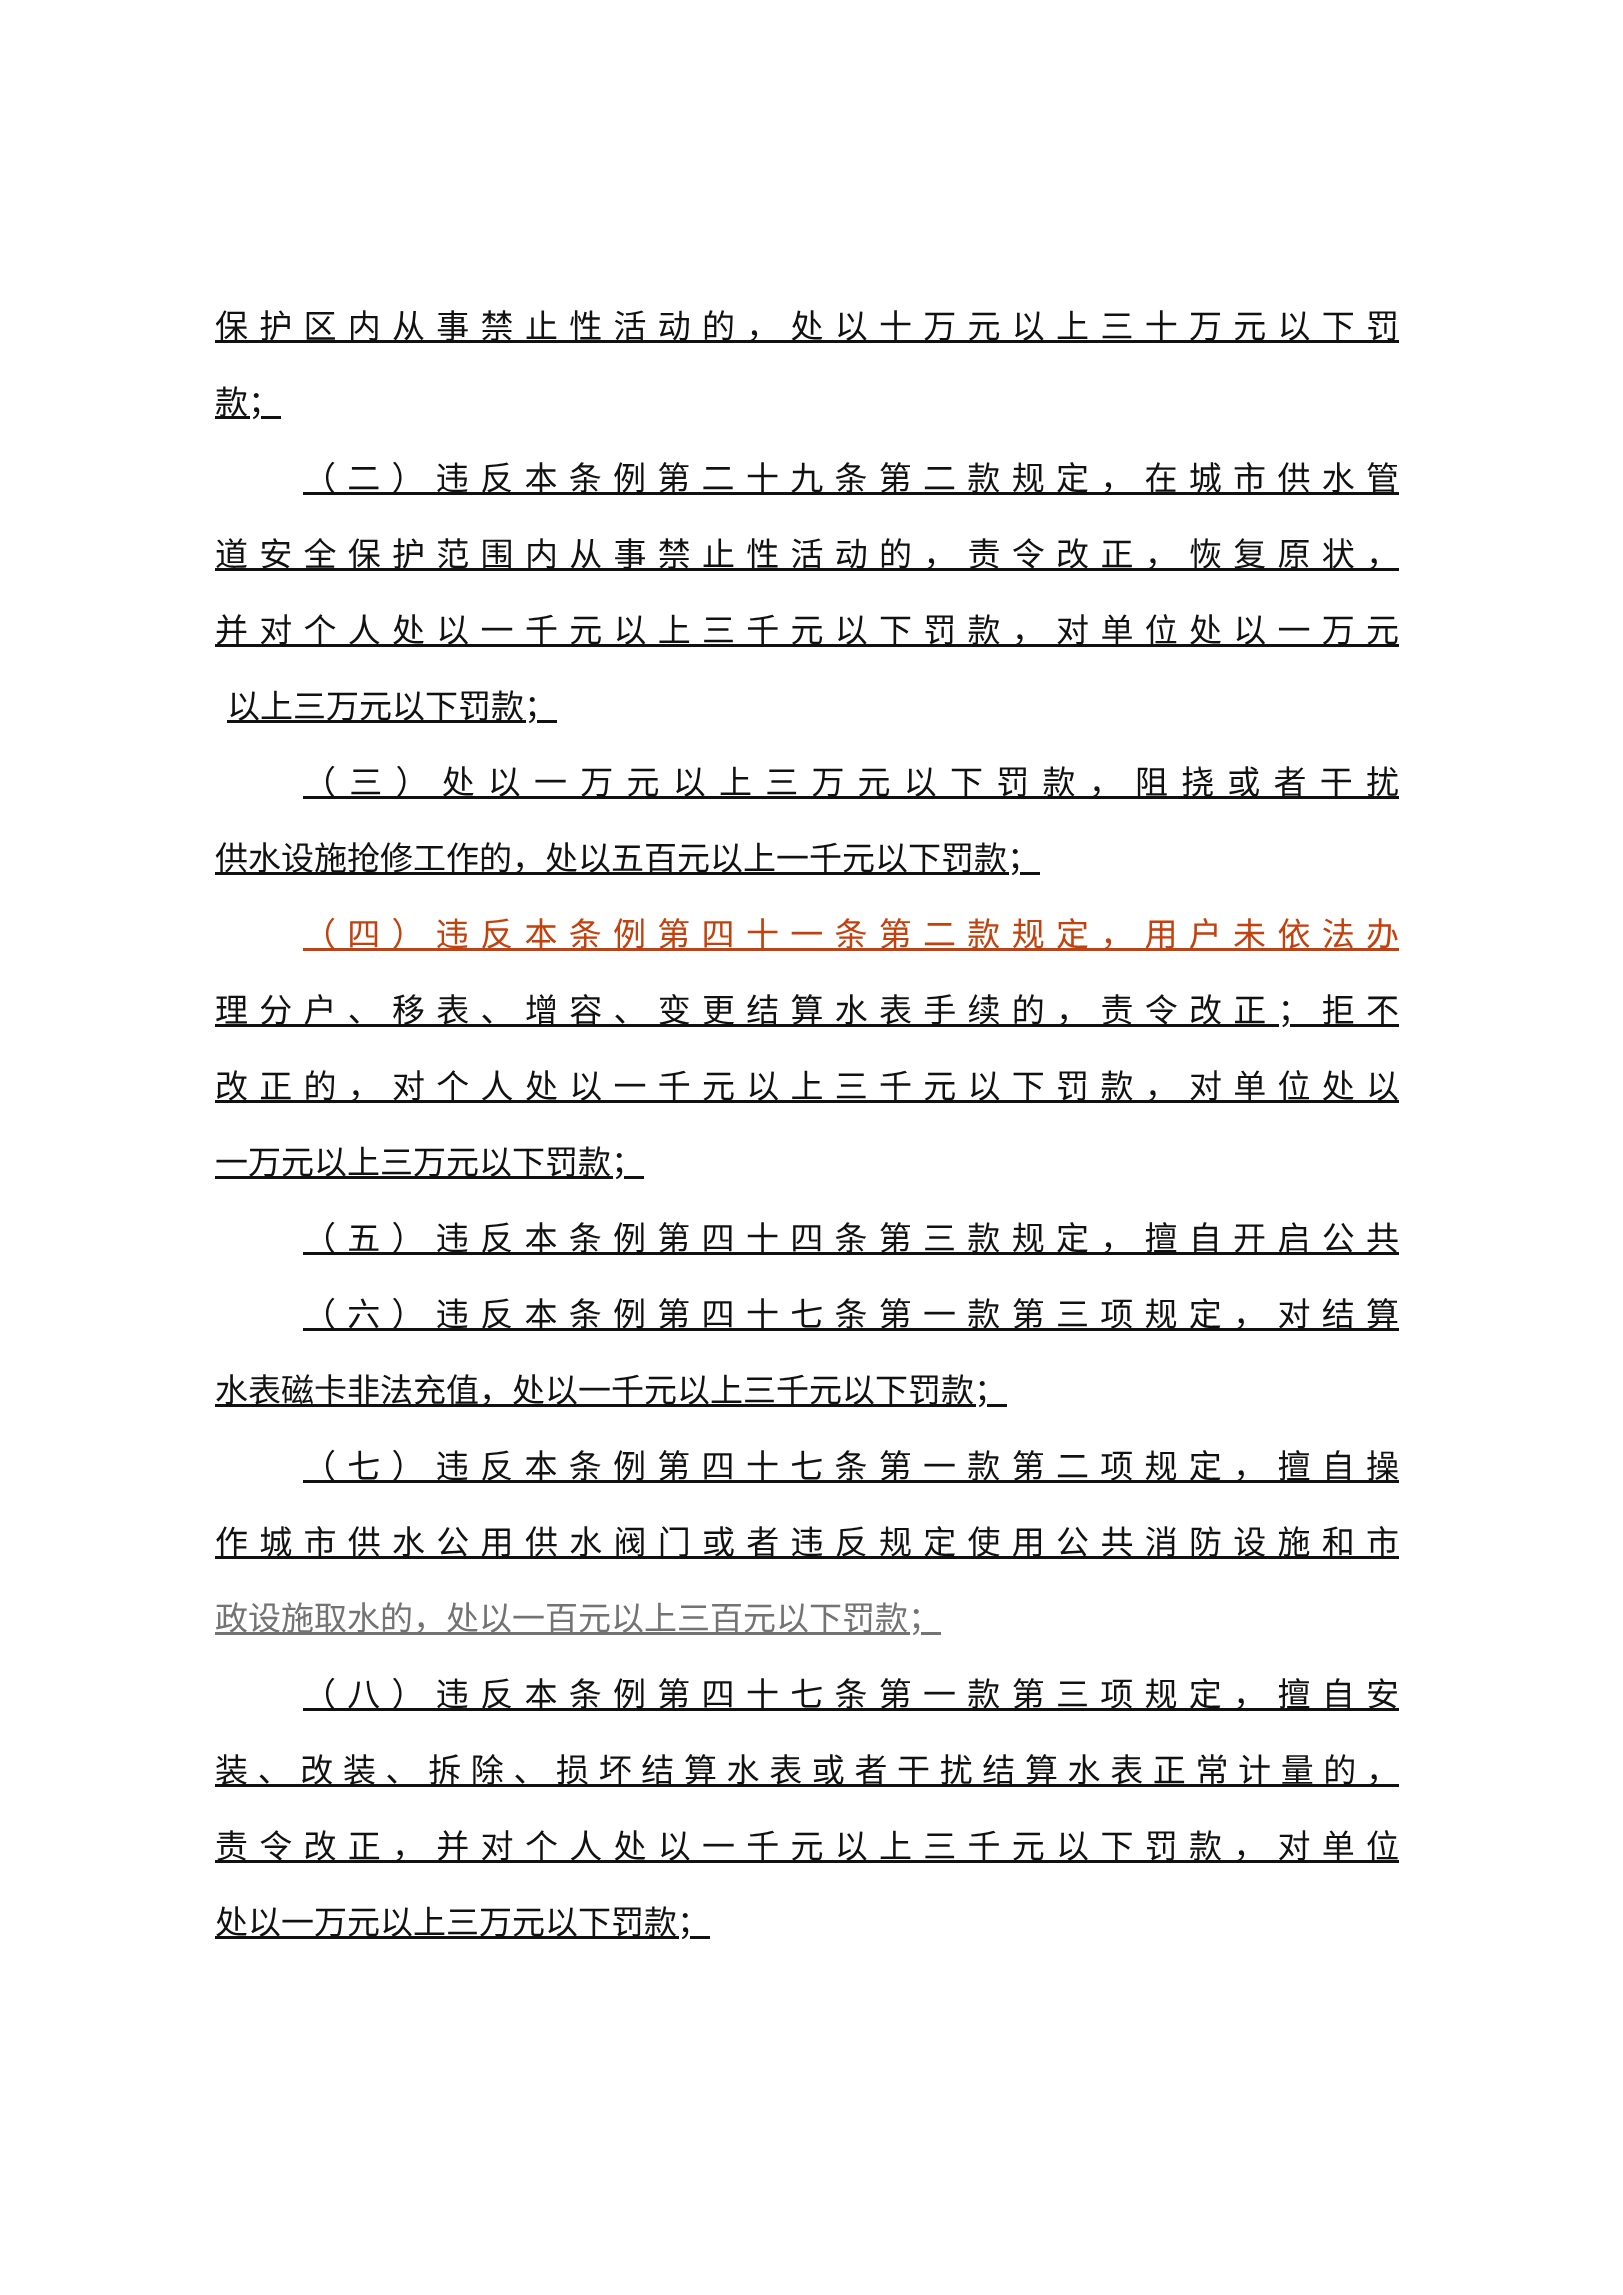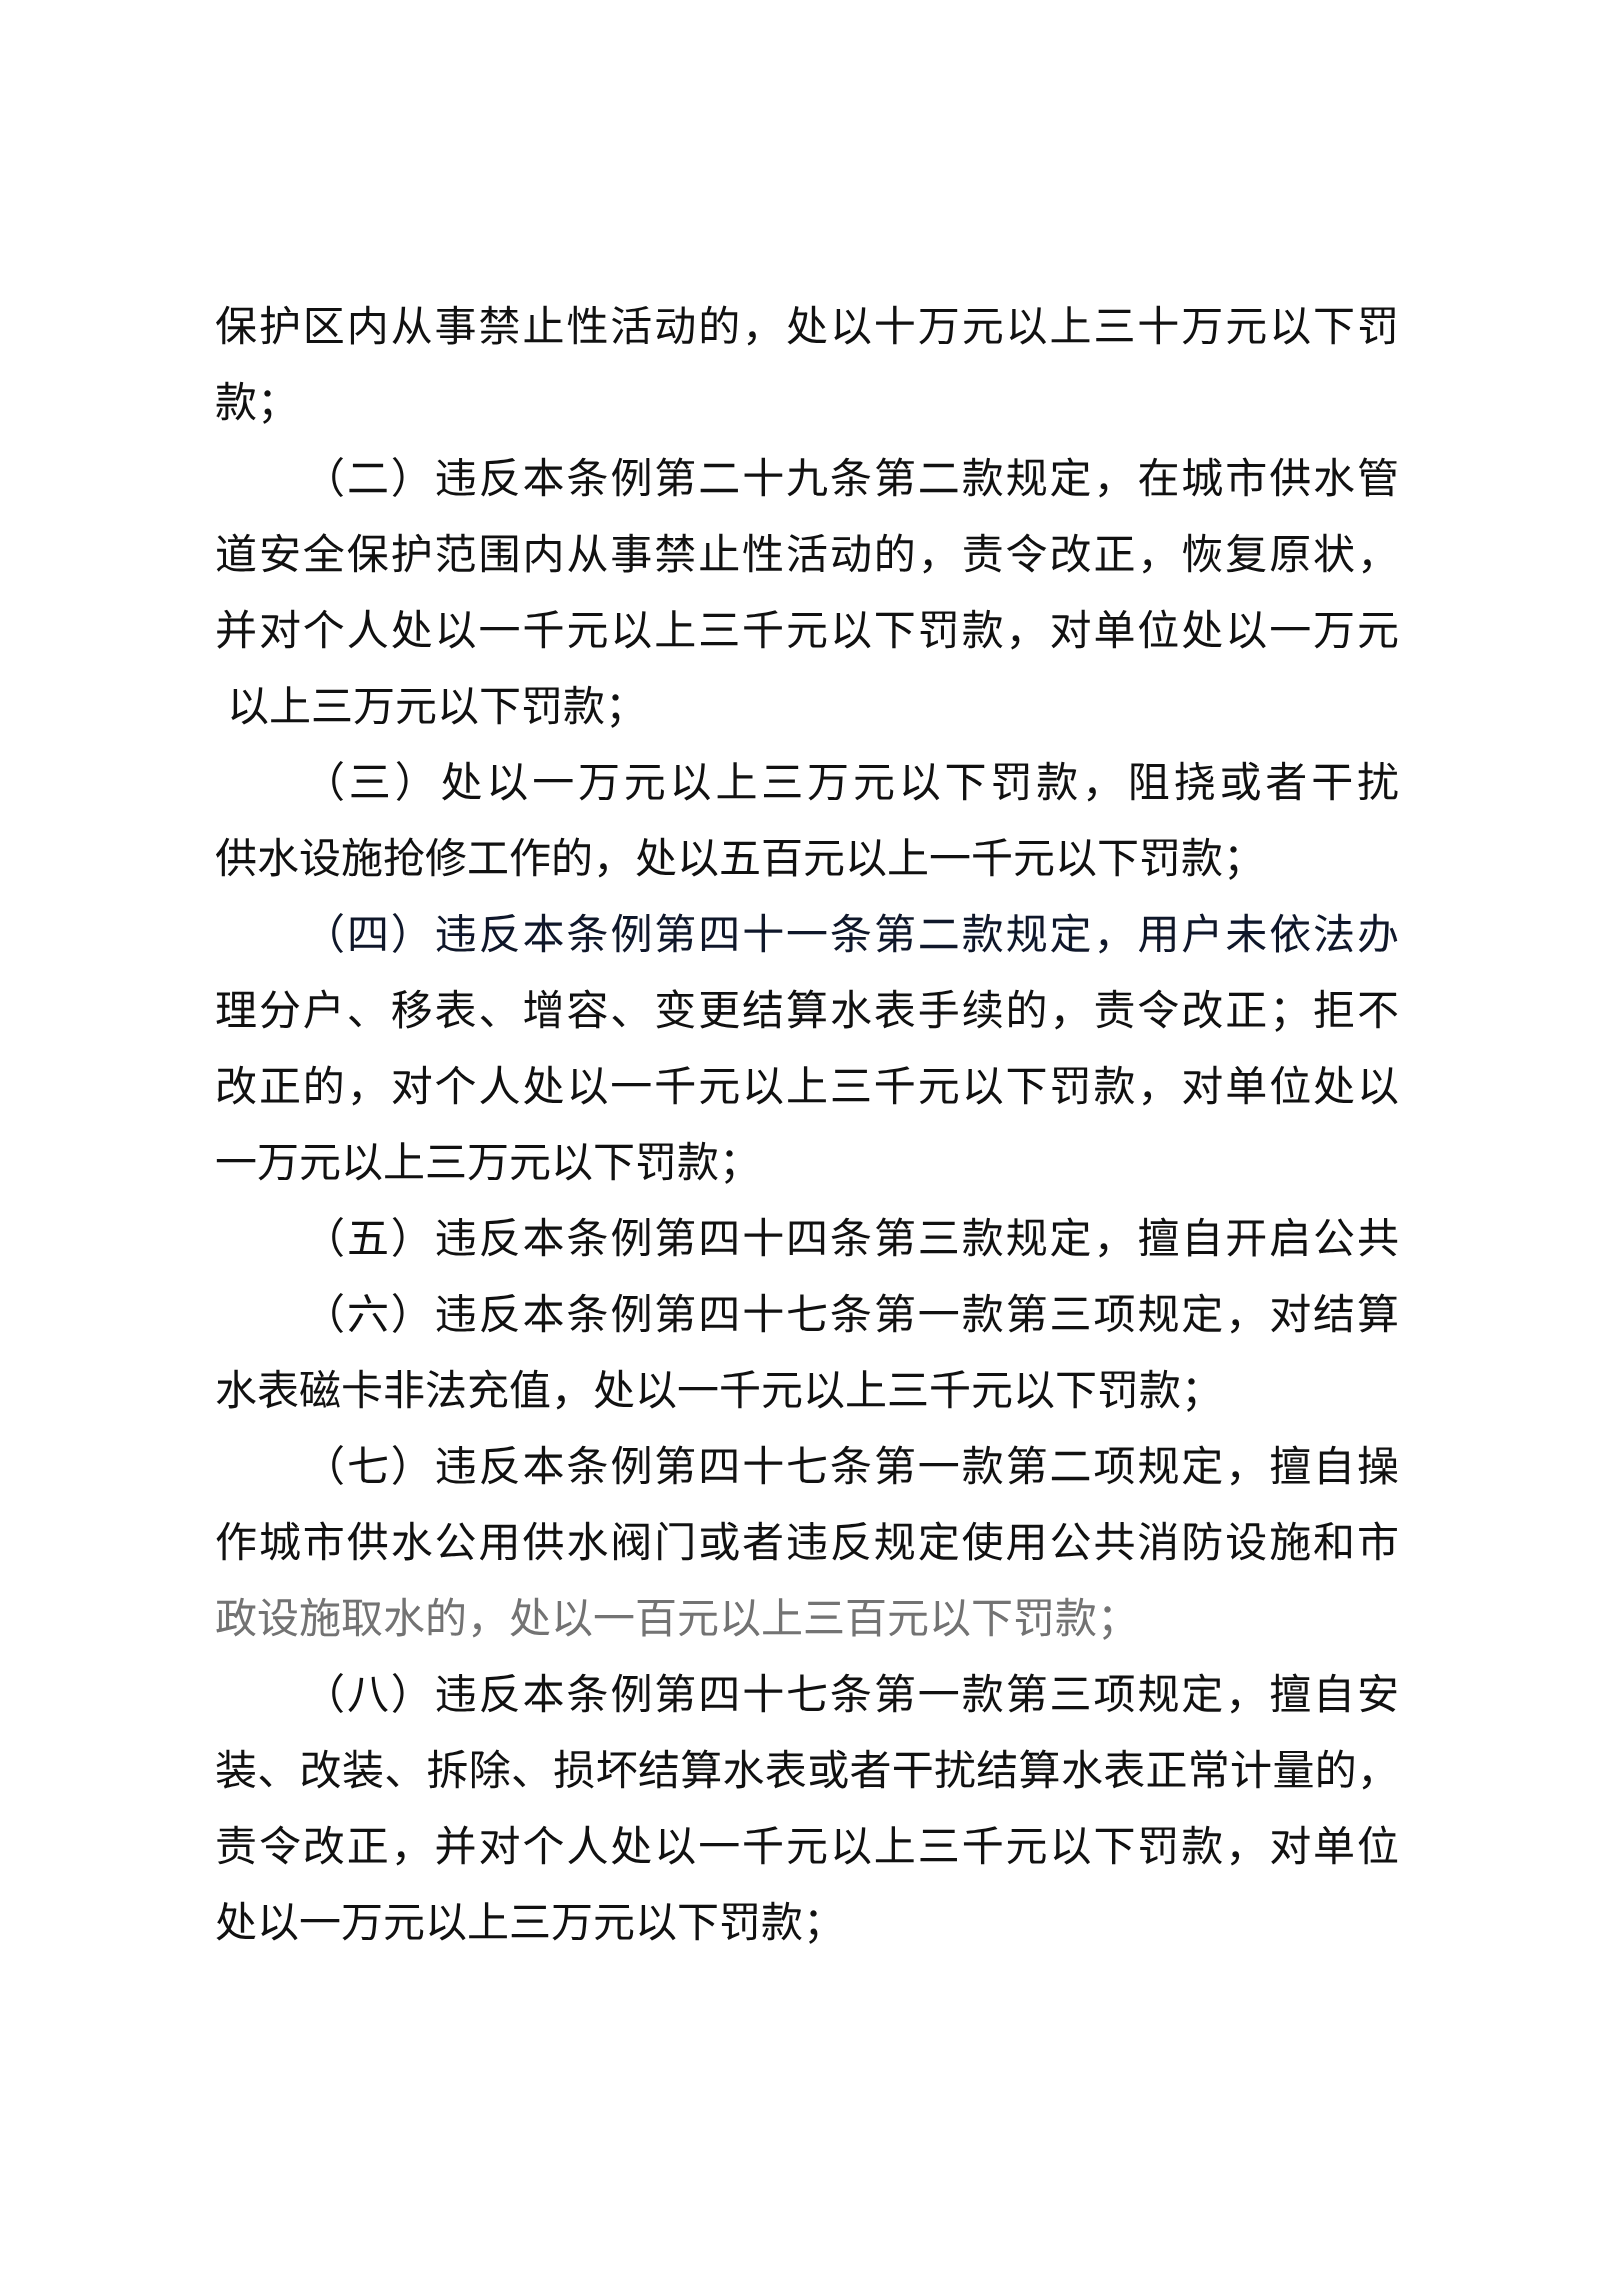--- a/index.html
+++ b/index.html
@@ -21,26 +21,27 @@
     top: 289px;
     width: 1184px;
   }
   .paragraph {
     margin: 0;
     padding: 0;
   }
   .line {
     height: 76px;
     line-height: 76px;
-    font-size: 42px;
+    font-size: 33px;
     color: #111111;
     letter-spacing: 0;
     text-align: justify;
     text-align-last: justify;
     overflow: hidden;
+    text-decoration: underline;
   }
   .line-indent {
     text-indent: 88px;
   }
   .line-last {
     text-align-last: left;
   }
 </style>
 </head>
 <body>
@@ -55,21 +56,21 @@
         <div class="line line-indent" style="color: rgb(17, 17, 17);">（二）违反本条例第二十九条第二款规定，在城市供水管</div>
         <div class="line" style="color: rgb(17, 17, 17);">道安全保护范围内从事禁止性活动的，责令改正，恢复原状，</div>
         <div class="line" style="color: rgb(17, 17, 17);">并对个人处以一千元以上三千元以下罚款，对单位处以一万元</div>
         <div class="line line-last" style="color: rgb(17, 17, 17); margin-left: 12px;">以上三万元以下罚款；</div>
       </div>
       <div class="paragraph">
         <div class="line line-indent" style="color: rgb(17, 17, 17);">（三）处以一万元以上三万元以下罚款，阻挠或者干扰</div>
         <div class="line line-last" style="color: rgb(17, 17, 17);">供水设施抢修工作的，处以五百元以上一千元以下罚款；</div>
       </div>
       <div class="paragraph">
-        <div class="line line-indent" style="color: #0f172a;">（四）违反本条例第四十一条第二款规定，用户未依法办</div>
+        <div class="line line-indent" style="color: #c2410c;">（四）违反本条例第四十一条第二款规定，用户未依法办</div>
         <div class="line" style="color: rgb(17, 17, 17);">理分户、移表、增容、变更结算水表手续的，责令改正；拒不</div>
         <div class="line" style="color: rgb(17, 17, 17);">改正的，对个人处以一千元以上三千元以下罚款，对单位处以</div>
         <div class="line line-last" style="color: rgb(17, 17, 17);">一万元以上三万元以下罚款；</div>
       </div>
       <div class="paragraph">
         <div class="line line-indent" style="color: rgb(17, 17, 17);">（五）违反本条例第四十四条第三款规定，擅自开启公共</div>
       </div>
       <div class="paragraph">
         <div class="line line-indent" style="color: rgb(17, 17, 17);">（六）违反本条例第四十七条第一款第三项规定，对结算</div>
         <div class="line line-last" style="color: rgb(17, 17, 17);">水表磁卡非法充值，处以一千元以上三千元以下罚款；</div>

